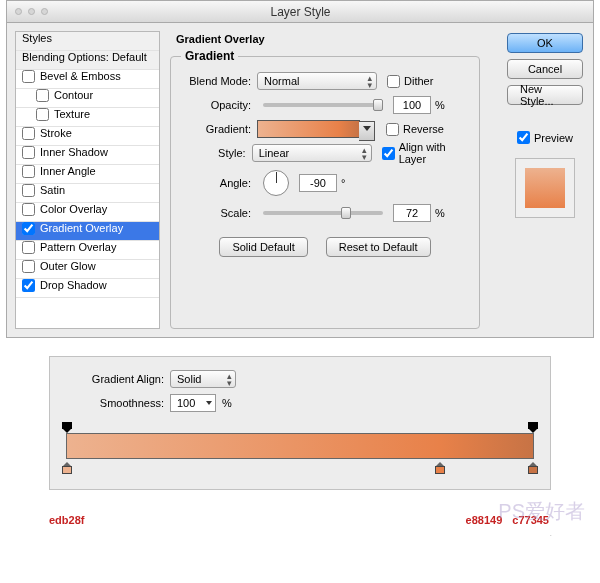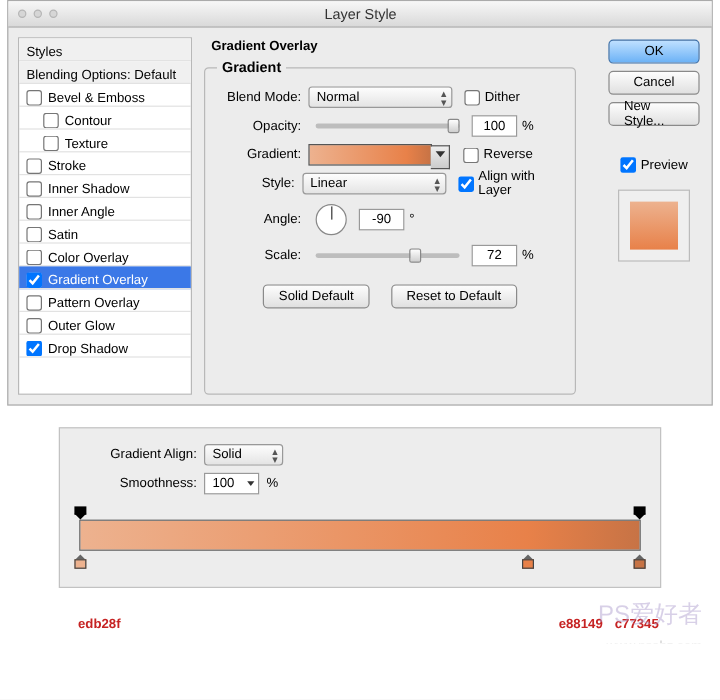--- a/index.html
+++ b/index.html
@@ -9,21 +9,21 @@
 .dialog { width: 588px; margin: 0 auto; border: 1px solid #aaa; background: #ececec; position: relative; }
 .titlebar { height: 22px; background: linear-gradient(#f7f7f7,#d9d9d9); border-bottom: 1px solid #a9a9a9; display: flex; align-items: center; }
 .titlebar .traffic { display: flex; gap: 6px; padding-left: 8px; }
 .traffic span { width: 7px; height: 7px; border-radius: 50%; background: #d6d6d6; border: 1px solid #b5b5b5; display: inline-block; }
 .titlebar .title { flex: 1; text-align: center; font-size: 12px; color: #333; padding-right: 40px; }
 
 .body { display: flex; padding: 8px; gap: 10px; }
 
 
 .stylelist { width: 145px; border: 1px solid #b8b8b8; background: #fff; }
-.stylelist .row { height: 19px; display: flex; align-items: flex-end; padding: 0 6px; border-bottom: 1px solid #e2e2e2; gap: 5px; }
+.stylelist .row { height: 19px; display: flex; align-items: flex-start; padding: 0 6px; border-bottom: 1px solid #e2e2e2; gap: 5px; }
 .stylelist .row.head { background: #f0f0f0; font-weight: normal; }
 .stylelist .row.indent { padding-left: 20px; }
 .stylelist .row.sel { background: #3b78e7; color: #fff; }
 .stylelist .row input[type=checkbox] { margin: 0; }
 
 
 .centerwrap { flex: 1; }
 .panel-title { font-size: 11px; font-weight: bold; margin: 2px 0 4px 6px; }
 .panel { border: 1px solid #b8b8b8; border-radius: 4px; padding: 6px 10px 12px 10px; position: relative; width: 310px; height: 280px; }
 .panel legend { font-size: 12px; font-weight: bold; padding: 0 4px; }
@@ -61,21 +61,21 @@
 .opstop, .cstop { position: absolute; width: 10px; height: 10px; }
 .opstop { top: -12px; }
 .opstop .h { width: 10px; height: 7px; background: #000; }
 .opstop .t { width: 0; height: 0; border-left: 5px solid transparent; border-right: 5px solid transparent; border-top: 5px solid #000; margin-top: -1px; }
 .cstop { bottom: -14px; }
 .cstop .t { width: 0; height: 0; border-left: 5px solid transparent; border-right: 5px solid transparent; border-bottom: 5px solid #666; }
 .cstop .h { width: 10px; height: 8px; border: 1px solid #444; margin-top: -1px; }
 
 
 .hexrow { width: 502px; margin: 24px auto 10px auto; display: flex; font-family: Georgia, serif; font-size: 20px; font-weight: bold; color: #c62323; }
-.hexrow .h1 { margin-left: 16px; }
+.hexrow .h1 { }
 .hexrow .sp { flex: 1; }
 .hexrow .h2 { margin-right: 10px; }
 .hexrow .h3 { margin-right: 2px; }
 
 
 .wm { position: absolute; right: 8px; bottom: -188px; opacity: 0.45; font-size: 20px; color: #a9c; pointer-events: none;}
 .wm2 { position: absolute; right: 8px; bottom: -208px; opacity: 0.45; font-size: 11px; color: #888; }
 </style>
 </head>
 <body>

